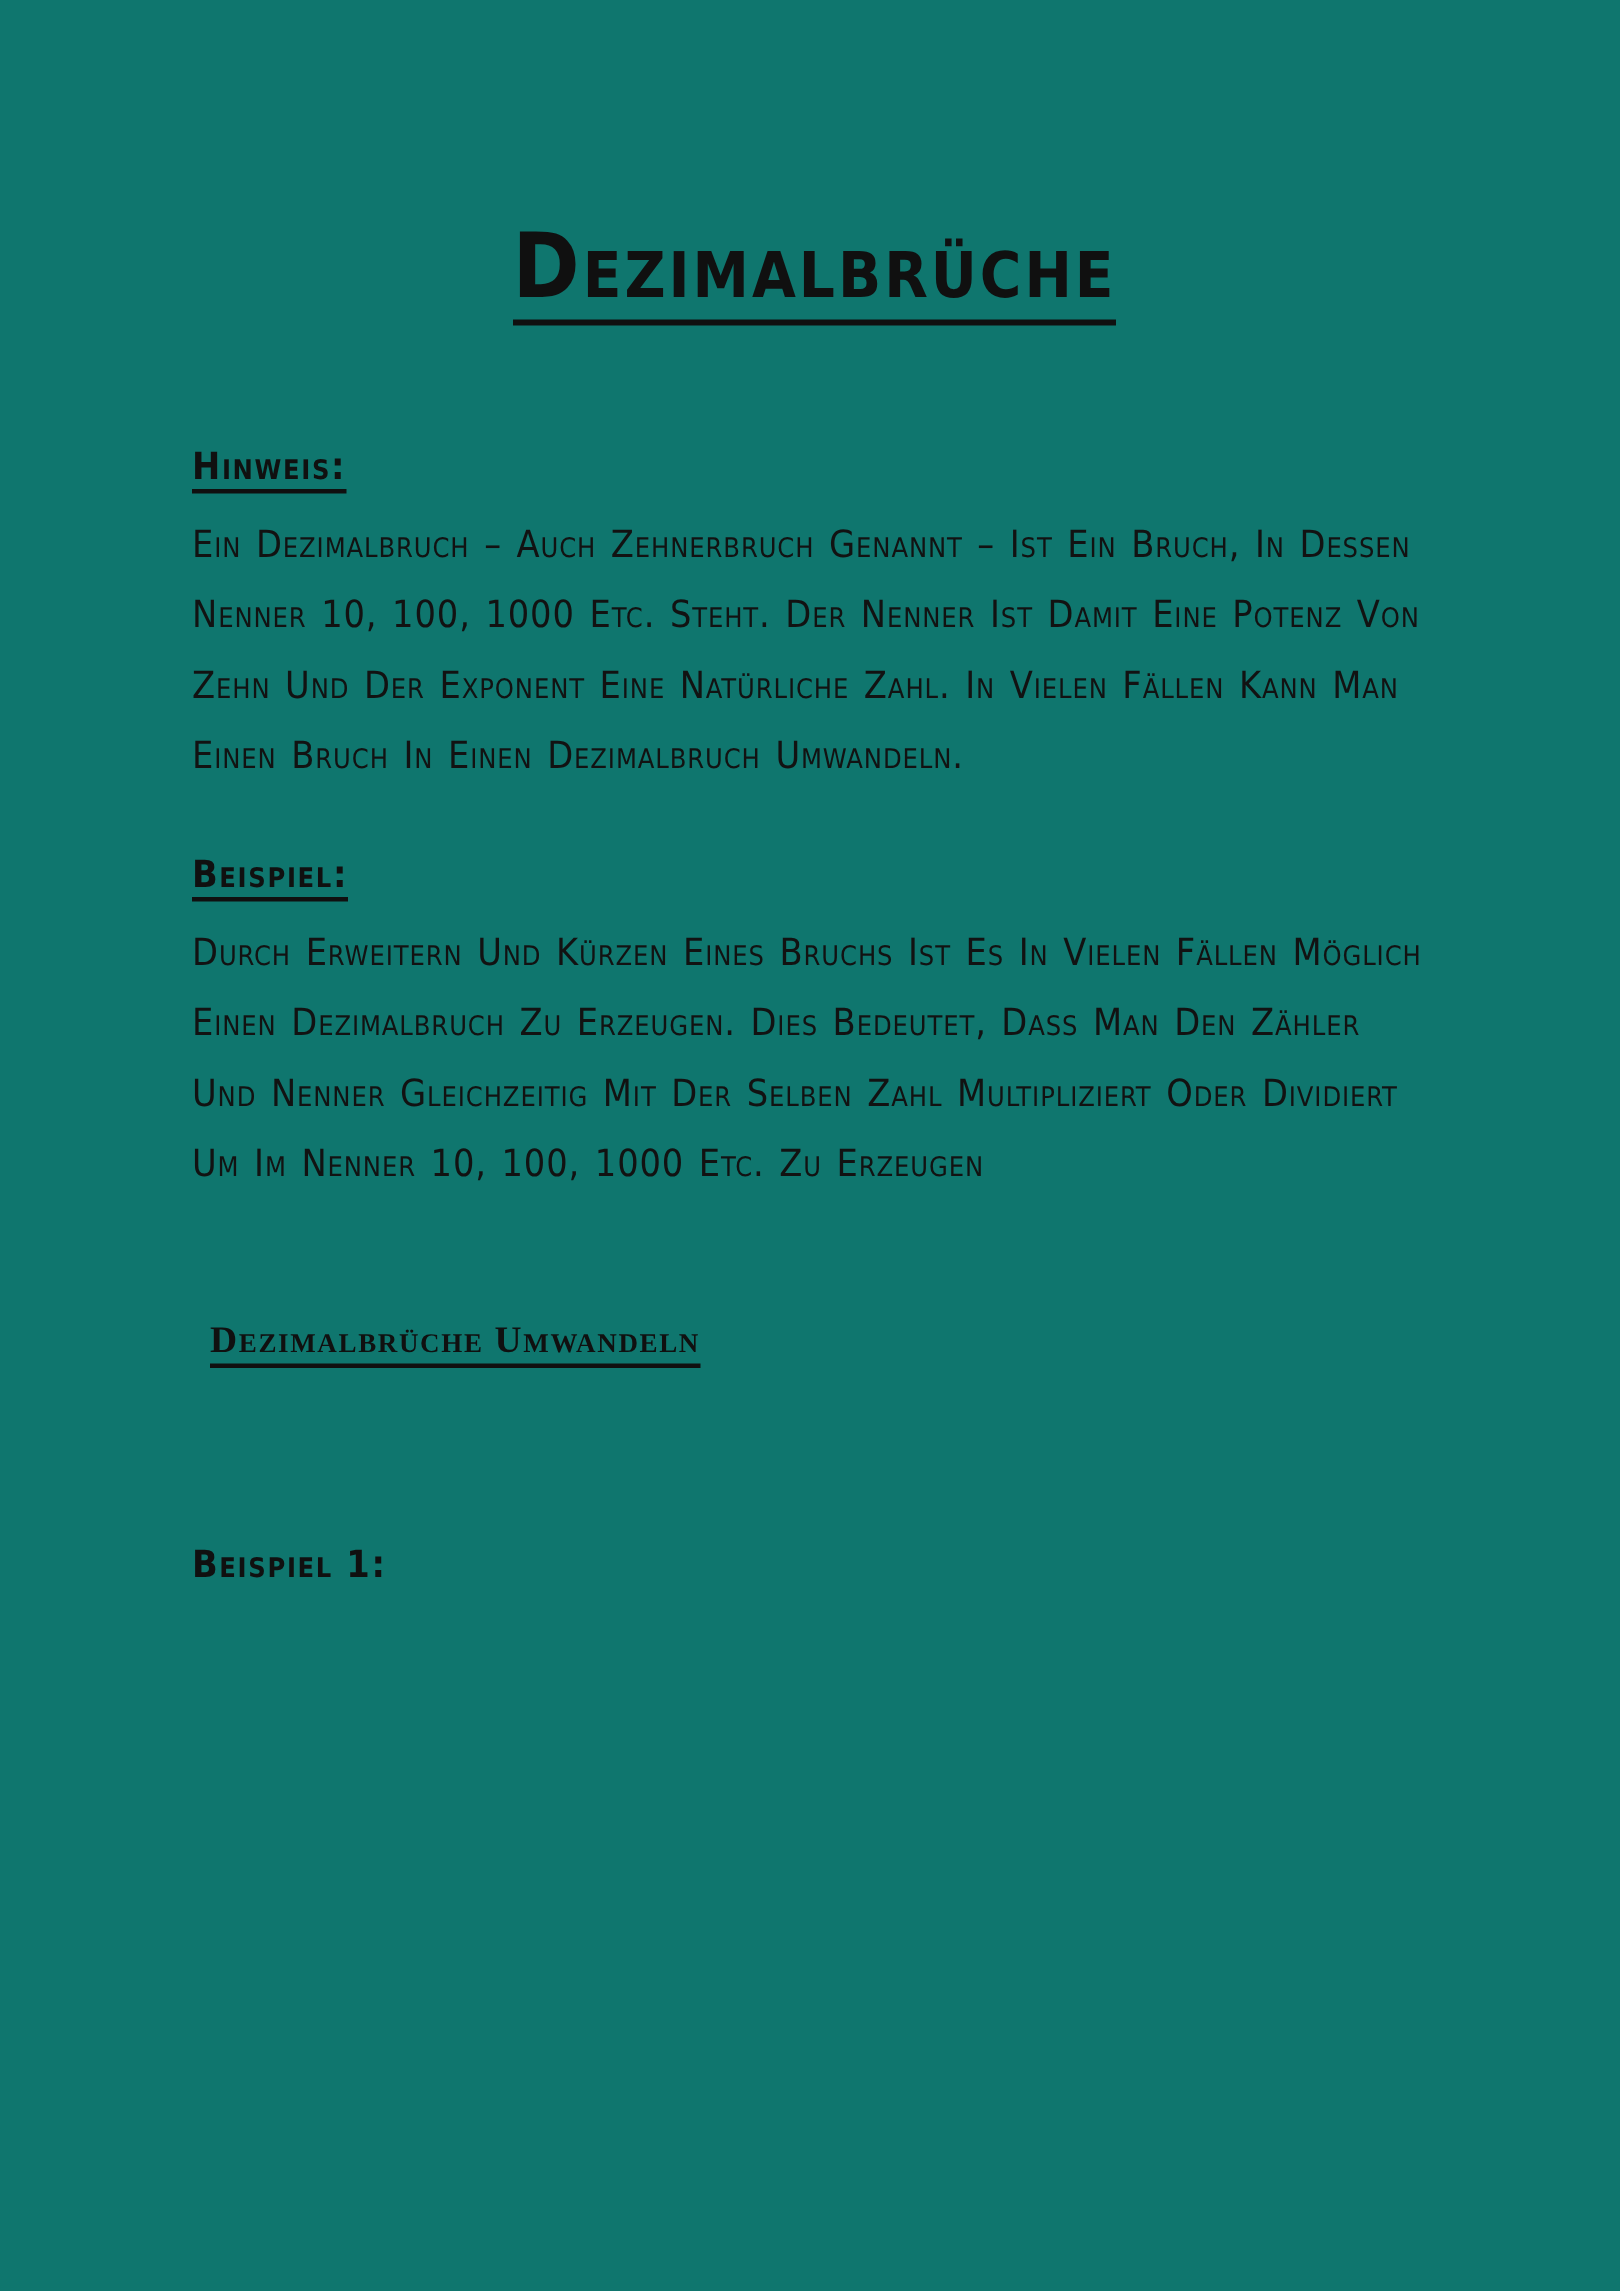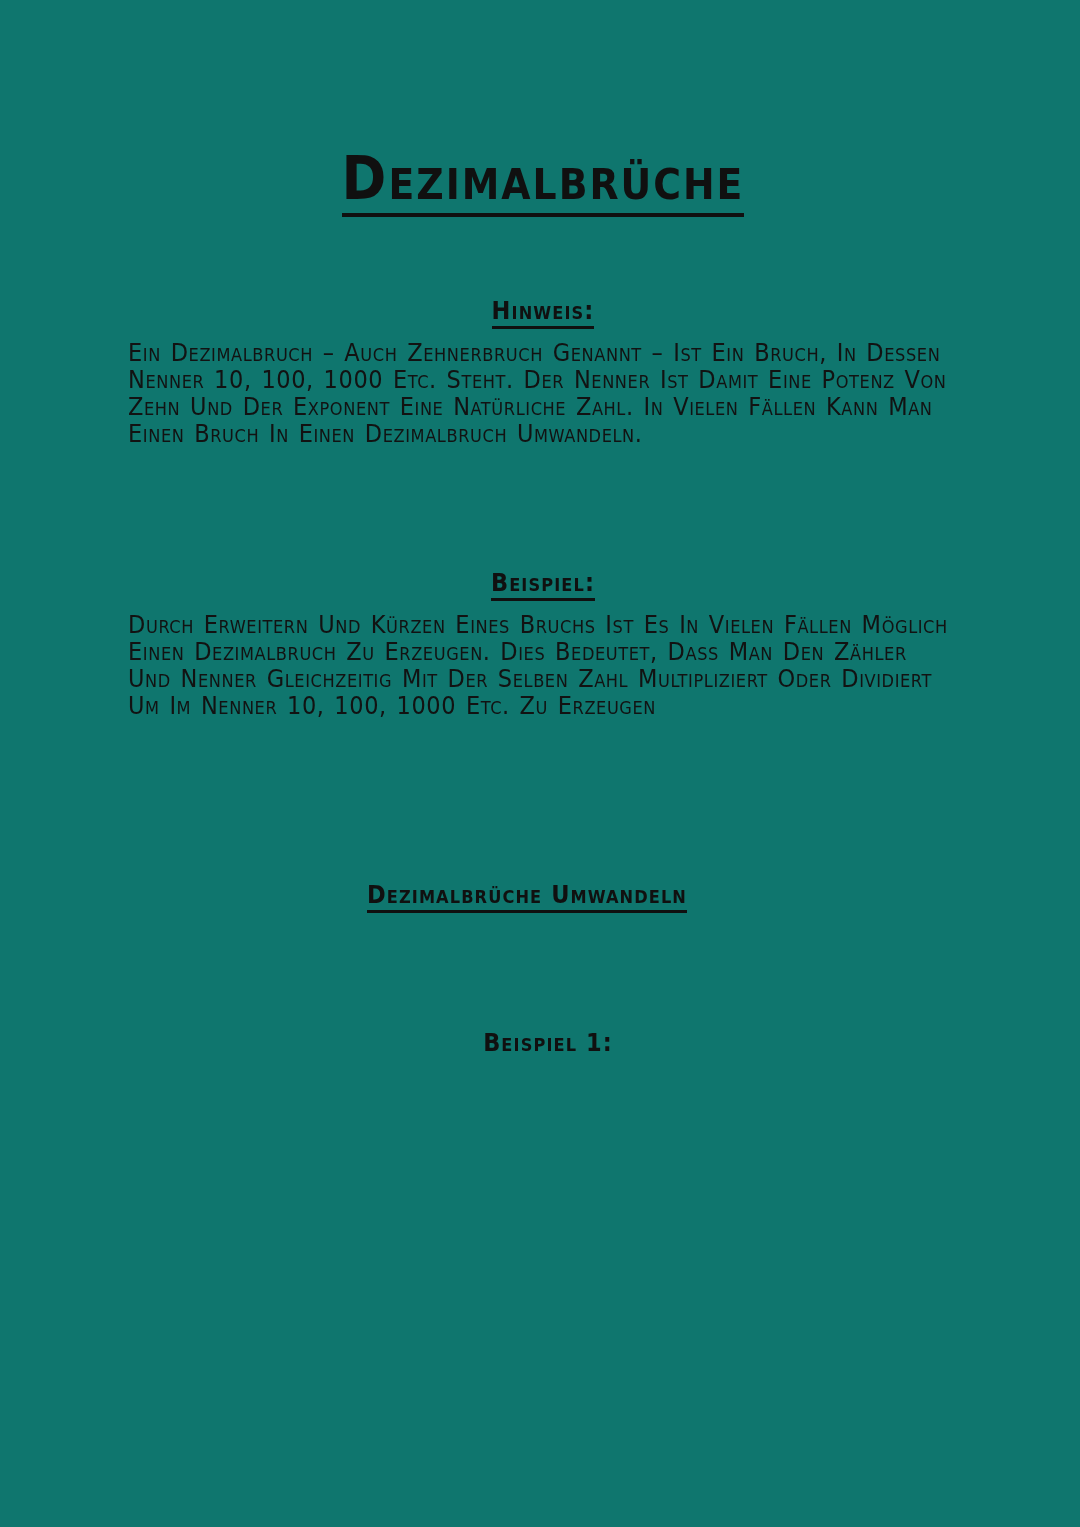--- a/index.html
+++ b/index.html
@@ -48,38 +48,37 @@
     text-transform: capitalize;
     letter-spacing: 1.1px;
     color: #101010;
     display: inline-block;
     border-bottom: 3px solid #101010;
     padding-bottom: 1px;
     margin: 0;
   }
   .heading-row {
     margin: 0 0 10px 0;
-    text-align: center;
   }
 
   
   .para {
     font-size: 25px;
-    line-height: 27px;
+    line-height: 47px;
     font-variant: small-caps;
     text-transform: capitalize;
     letter-spacing: 0.6px;
     color: #121212;
     margin: 0;
     word-spacing: 2px;
   }
 
   .block-hinweis { position: absolute; left: 128px; top: 296px; width: 830px; }
   .block-beispiel { position: absolute; left: 128px; top: 568px; width: 830px; }
-  .block-umwandeln { position: absolute; left: 112px; top: 880px; width: 830px; }
+  .block-umwandeln { position: absolute; left: 140px; top: 880px; width: 830px; font-family: Liberation Serif, serif; }
   .block-beispiel1 { position: absolute; left: 128px; top: 1028px; width: 840px; }
   .block-beispiel1-text { position: absolute; left: 128px; top: 1098px; width: 840px; }
 </style>
 </head>
 <body>
 
 <div class="page">
 
   <h1 class="doc-title"><span class="u">Dezimalbrüche</span></h1>
 

